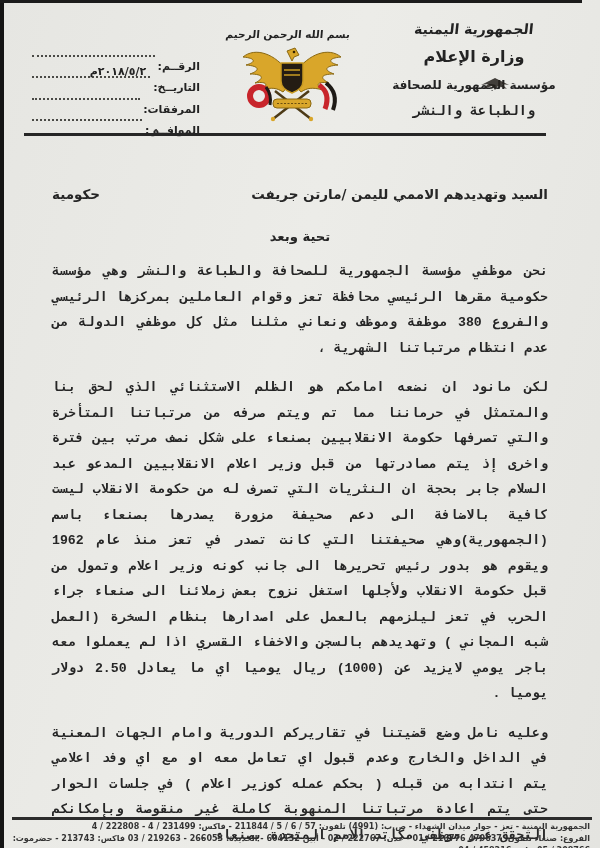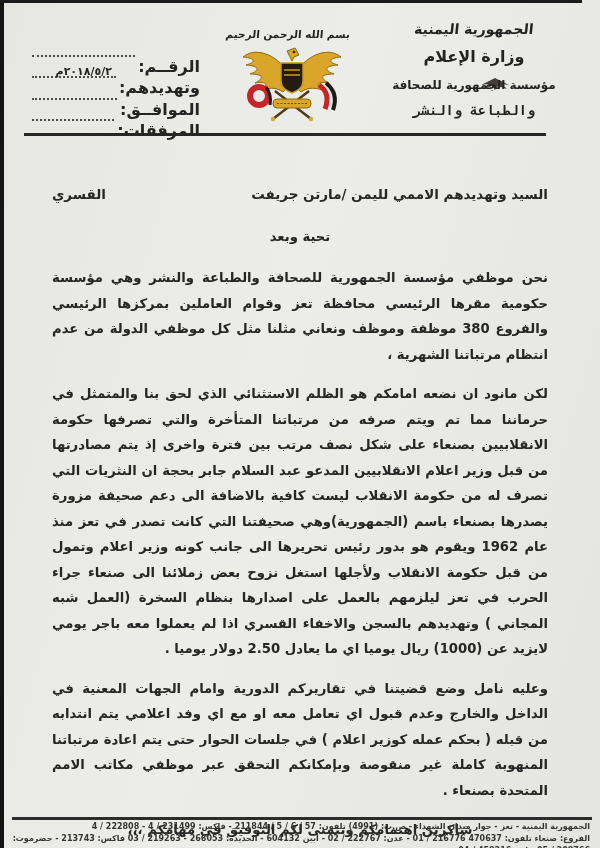--- a/index.html
+++ b/index.html
@@ -27,35 +27,35 @@
   .org-line1   { font-size:12px; line-height:27px; position:relative; }
   .org-line2   { font-size:13.5px; line-height:26px; letter-spacing:1px;font-family:Liberation Mono, monospace; }
   .stamp-overlay { position:absolute; top:2px; right:62px; opacity:.85; }
 
   .header-center { position:absolute; top:28px; left:234px; width:116px; text-align:center; }
   .bismillah { font-size:10.5px; font-weight:700; direction:rtl; white-space:nowrap; transform:skewX(-5deg); }
   .emblem { margin-top:3px; }
 
   .header-left { position:absolute; top:52px; left:30px; width:170px; direction:rtl; }
   .field-row { display:flex; align-items:flex-end; height:21.5px; }
-  .field-label { font-size:16px; font-weight:700; white-space:nowrap; line-height:14px; }
+  .field-label { font-size:11px; font-weight:700; white-space:nowrap; line-height:14px; }
   .field-dots  { flex:1; border-bottom:2px dotted #4a4a46; margin:0 3px 17px 2px; position:relative; height:14px;text-decoration:underline; }
   .field-value { position:absolute; right:4px; bottom:-2px; font-size:11px; font-weight:700; direction:rtl; white-space:nowrap; }
 
   .header-rule { position:absolute; top:133px; left:24px; width:522px; border-top:3px solid #262626; }
 
   
   .letter-body {
     position:absolute; top:182px; right:52px; left:52px;
     direction:rtl; font-size:13.2px; line-height:25.5px;
     font-weight:700; text-align:justify; color:#262626;
   }
   .addressee-row { display:flex; justify-content:space-between; font-size:13.5px; margin-bottom:16px; }
-  .salutation { text-align:center; margin-bottom:16px; }
-  .para { margin-bottom:14px; }
+  .salutation { text-align:center; margin-bottom:10px; }
+  .para { margin-bottom:14px;font-family:Liberation Mono, monospace; }
   .closing { text-align:center; margin-top:14px; }
 
   
   .footer-rule { position:absolute; top:817px; left:12px; width:580px; border-top:3px solid #2c2c2c; }
   .footer-text { position:absolute; top:821px; left:8px; right:10px; direction:rtl; text-align:right; font-size:8px; line-height:12px; font-weight:700; color:#343434; }
 </style>
 </head>
 <body>
 
 <div class="page">
@@ -110,45 +110,45 @@
   </div>
 
   <div class="header-left">
     <div class="field-row">
       <span class="field-label">الرقــم:</span>
       <span class="field-dots">
         <span class="field-value"></span>
       </span>
     </div>
     <div class="field-row">
-      <span class="field-label">وتهديدهم:</span>
+      <span class="field-label">التاريــخ:</span>
       <span class="field-dots">
         <span class="field-value">٢٠١٨/٥/٢م</span>
       </span>
     </div>
     <div class="field-row">
-      <span class="field-label">الموافــق:</span>
+      <span class="field-label">المرفقات:</span>
       <span class="field-dots">
         <span class="field-value"></span>
       </span>
     </div>
     <div class="field-row">
-      <span class="field-label">المرفقات:</span>
+      <span class="field-label">الموافــق:</span>
       <span class="field-dots">
         <span class="field-value"></span>
       </span>
     </div>
   </div>
 
   <div class="header-rule"></div>
 
   <div class="letter-body">
     <div class="addressee-row">
       <span>السيد وتهديدهم الاممي لليمن /مارتن جريفت</span>
-      <span>القسري</span>
+      <span>حكومية</span>
     </div>
     <div class="salutation">تحية وبعد</div>
     <p class="para">نحن موظفي مؤسسة الجمهورية للصحافة والطباعة والنشر وهي مؤسسة حكومية مقرها الرئيسي محافظة تعز وقوام العاملين بمركزها الرئيسي والفروع 380 موظفة وموظف ونعاني مثلنا مثل كل موظفي الدولة من عدم انتظام مرتباتنا الشهرية ،</p>
     <p class="para">لكن مانود ان نضعه امامكم هو الظلم الاستثنائي الذي لحق بنا والمتمثل في حرماننا مما تم ويتم صرفه من مرتباتنا المتأخرة والتي تصرفها حكومة الانقلابيين بصنعاء على شكل نصف مرتب بين فترة واخرى إذ يتم مصادرتها من قبل وزير اعلام الانقلابيين المدعو عبد السلام جابر بحجة ان النثريات التي تصرف له من حكومة الانقلاب ليست كافية بالاضافة الى دعم صحيفة مزورة يصدرها بصنعاء باسم (الجمهورية)وهي صحيفتنا التي كانت تصدر في تعز منذ عام 1962 ويقوم هو بدور رئيس تحريرها الى جانب كونه وزير اعلام وتمول من قبل حكومة الانقلاب ولأجلها استغل نزوح بعض زملائنا الى صنعاء جراء الحرب في تعز ليلزمهم بالعمل على اصدارها بنظام السخرة (العمل شبه المجاني ) وتهديدهم بالسجن والاخفاء القسري اذا لم يعملوا معه باجر يومي لايزيد عن (1000) ريال يوميا اي ما يعادل 2.50 دولار يوميا .</p>
     <p class="para">وعليه نامل وضع قضيتنا في تقاريركم الدورية وامام الجهات المعنية في الداخل والخارج وعدم قبول اي تعامل معه او مع اي وفد اعلامي يتم انتدابه من قبله ( بحكم عمله كوزير اعلام ) في جلسات الحوار حتى يتم اعادة مرتباتنا المنهوبة كاملة غير منقوصة وبإمكانكم التحقق عبر موظفي مكاتب الامم المتحدة بصنعاء .</p>
     <div class="closing">شاكرين اهتمامكم ونتمنى لكم التوفيق في مهامكم ،،،</div>
 
   </div>
 
   <div class="footer-rule"></div>

